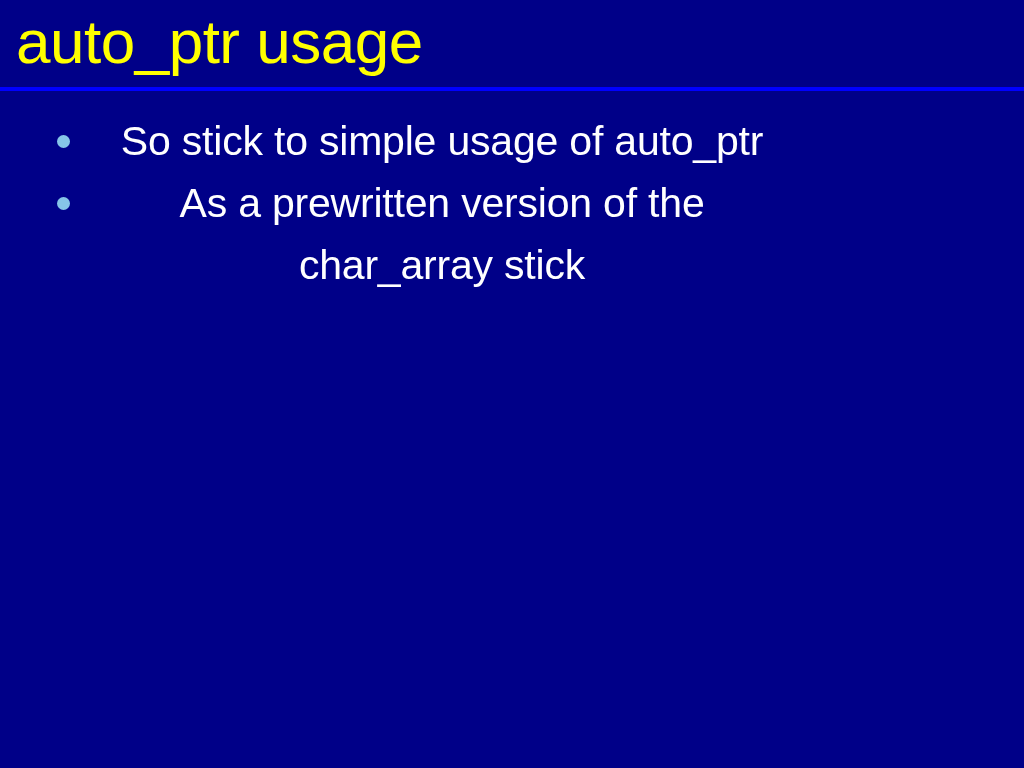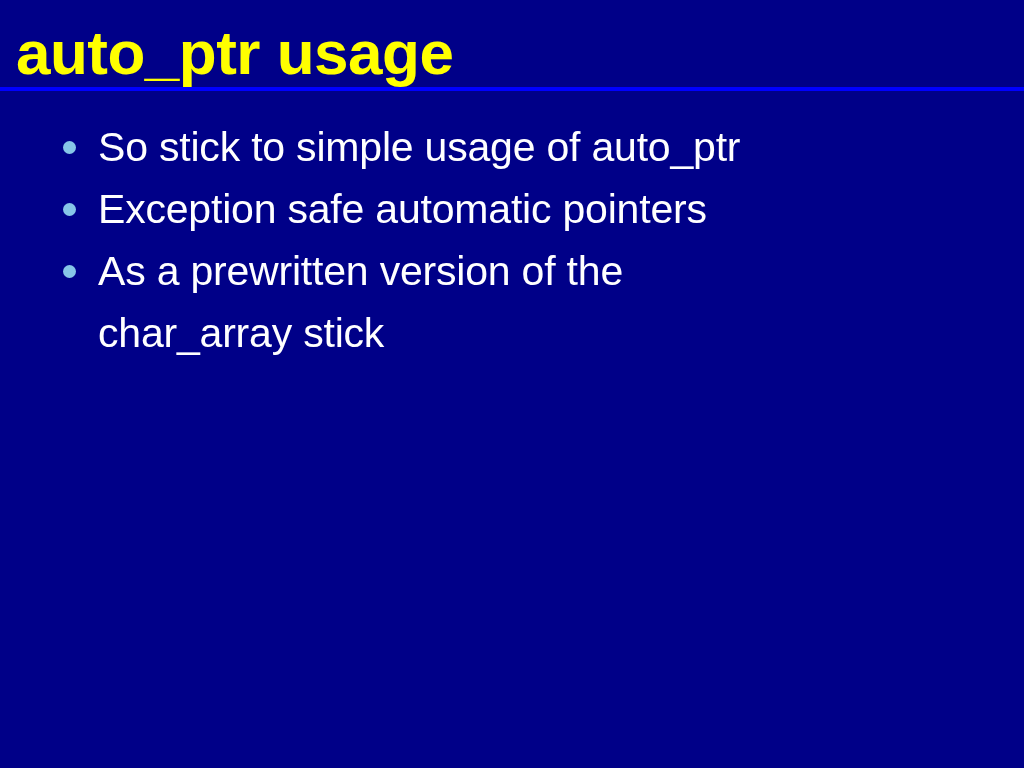--- a/index.html
+++ b/index.html
@@ -18,26 +18,26 @@
     position: relative;
     width: 1024px;
     height: 768px;
     background: #000088;
     box-sizing: border-box;
   }
 
   .slide-title {
     position: absolute;
     left: 16px;
-    top: 15px;
+    top: 4px;
     width: 992px;
     color: #ffff00;
     font-size: 62px;
     line-height: 76px;
-    font-weight: bold;
+    font-weight: normal;
     letter-spacing: -0.5px;
     white-space: nowrap;
     margin: 0;
   }
 
   .title-rule {
     position: absolute;
     left: 0;
     top: 87px;
     width: 1024px;
@@ -47,22 +47,23 @@
 
   .content {
     position: absolute;
     left: 0;
     top: 100px;
     width: 1024px;
   }
 
   .bullet-list {
     list-style: none;
-    margin: 16px;
+    margin: 10px;
     padding: 0;
+    text-align: center;
   }
 
   .bullet-item {
     position: relative;
     padding-left: 82px;
     color: #ffffff;
     font-size: 41px;
     line-height: 62px;
     font-weight: normal;
     letter-spacing: -0.2px;
@@ -93,24 +94,20 @@
   <div class="title-rule"></div>
 
   <div class="content">
     <ul class="bullet-list">
 
       <li class="bullet-item">
         <span class="bullet-marker"></span>
         <span class="bullet-text">So stick to simple usage of auto_ptr</span>
       </li>
 
-      <li class="bullet-item">
-        <span class="bullet-marker"></span>
-        <span class="bullet-text">Exception safe automatic pointers</span>
-      </li>
 
       <li class="bullet-item">
         <span class="bullet-marker"></span>
         <span class="bullet-text">As a prewritten version of the char_array stick</span>
       </li>
 
     </ul>
   </div>
 
 </div>

